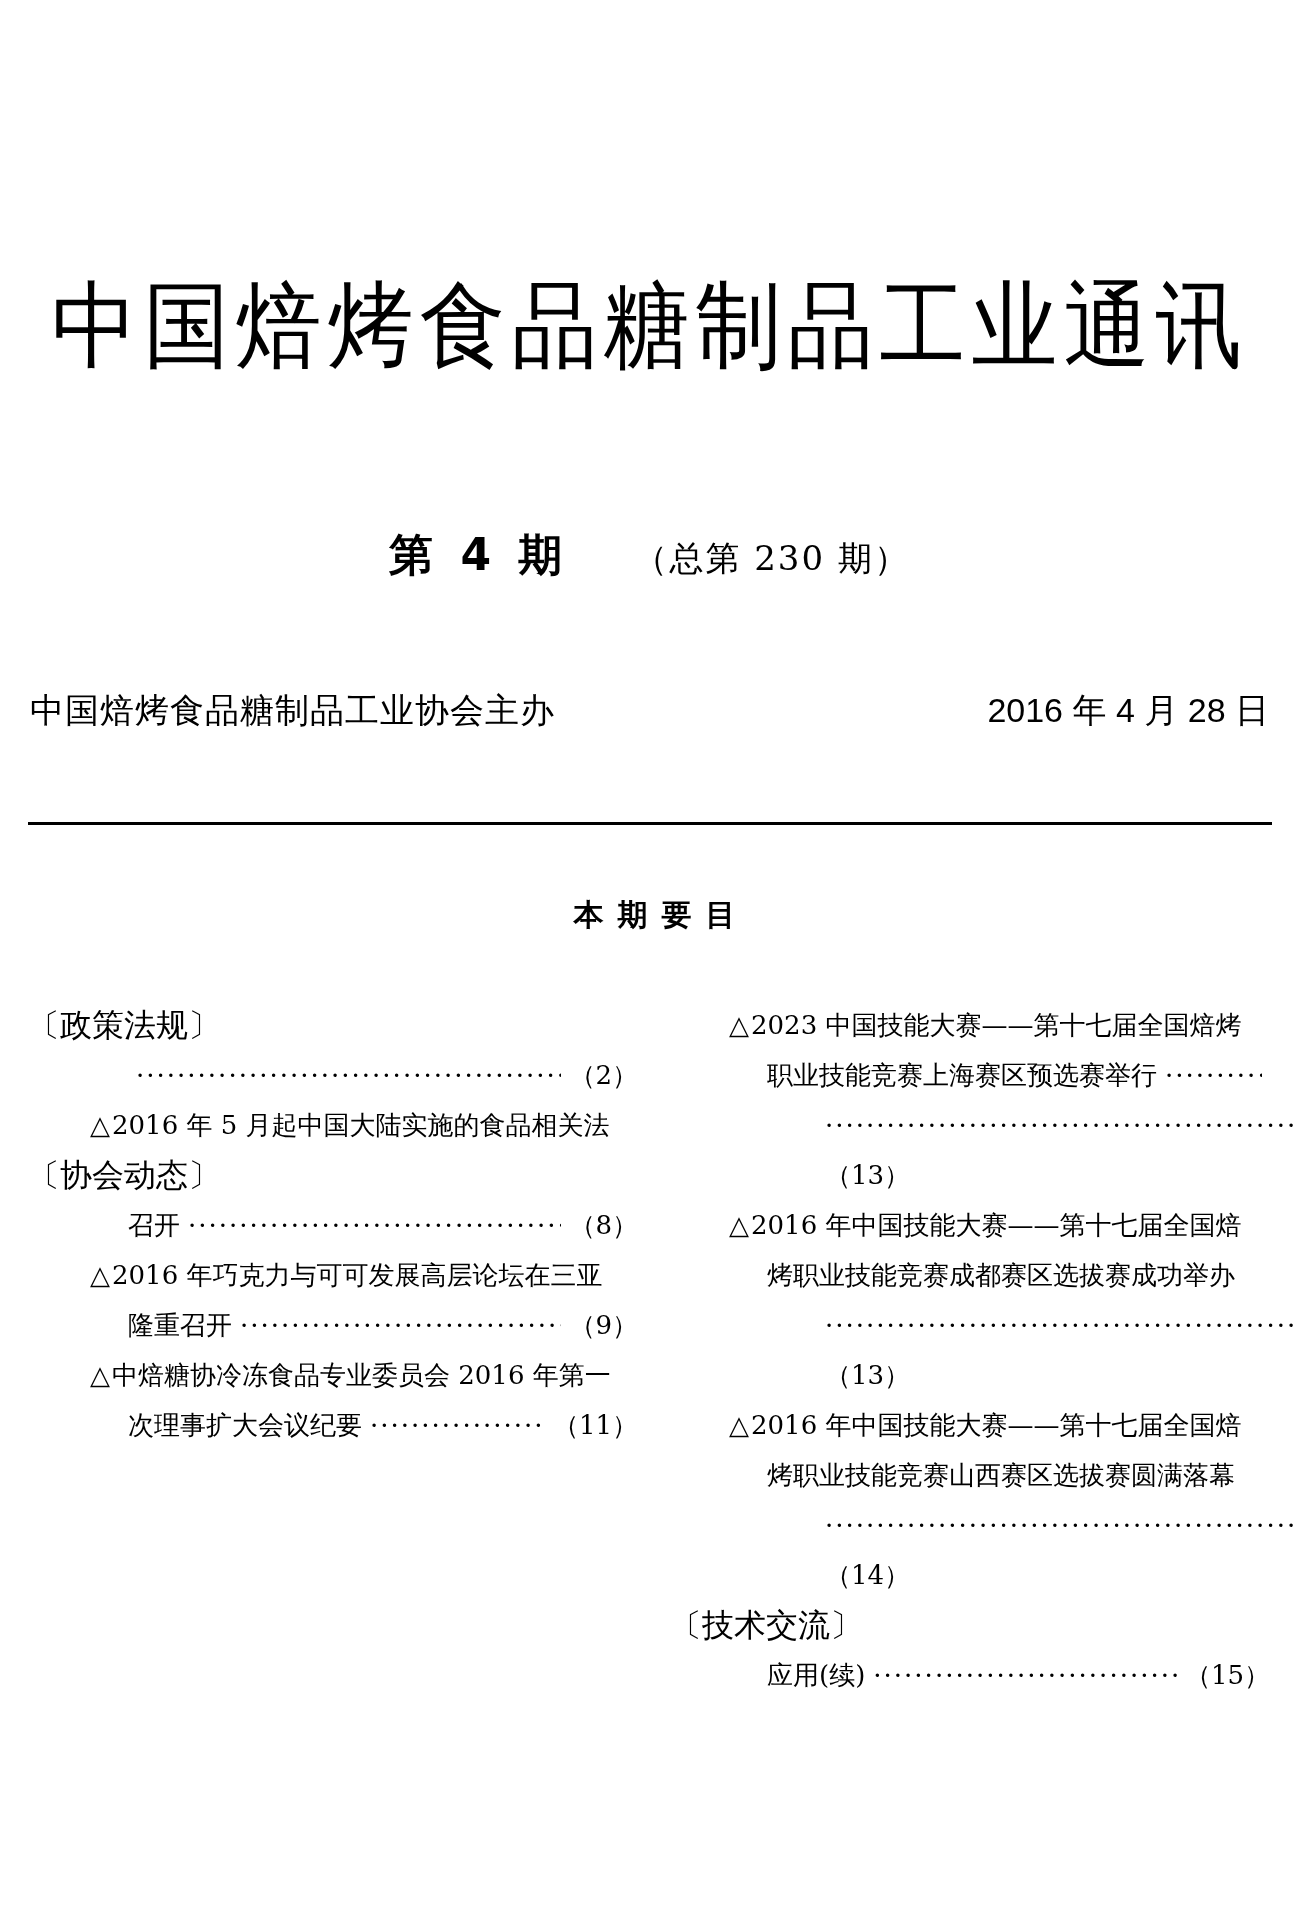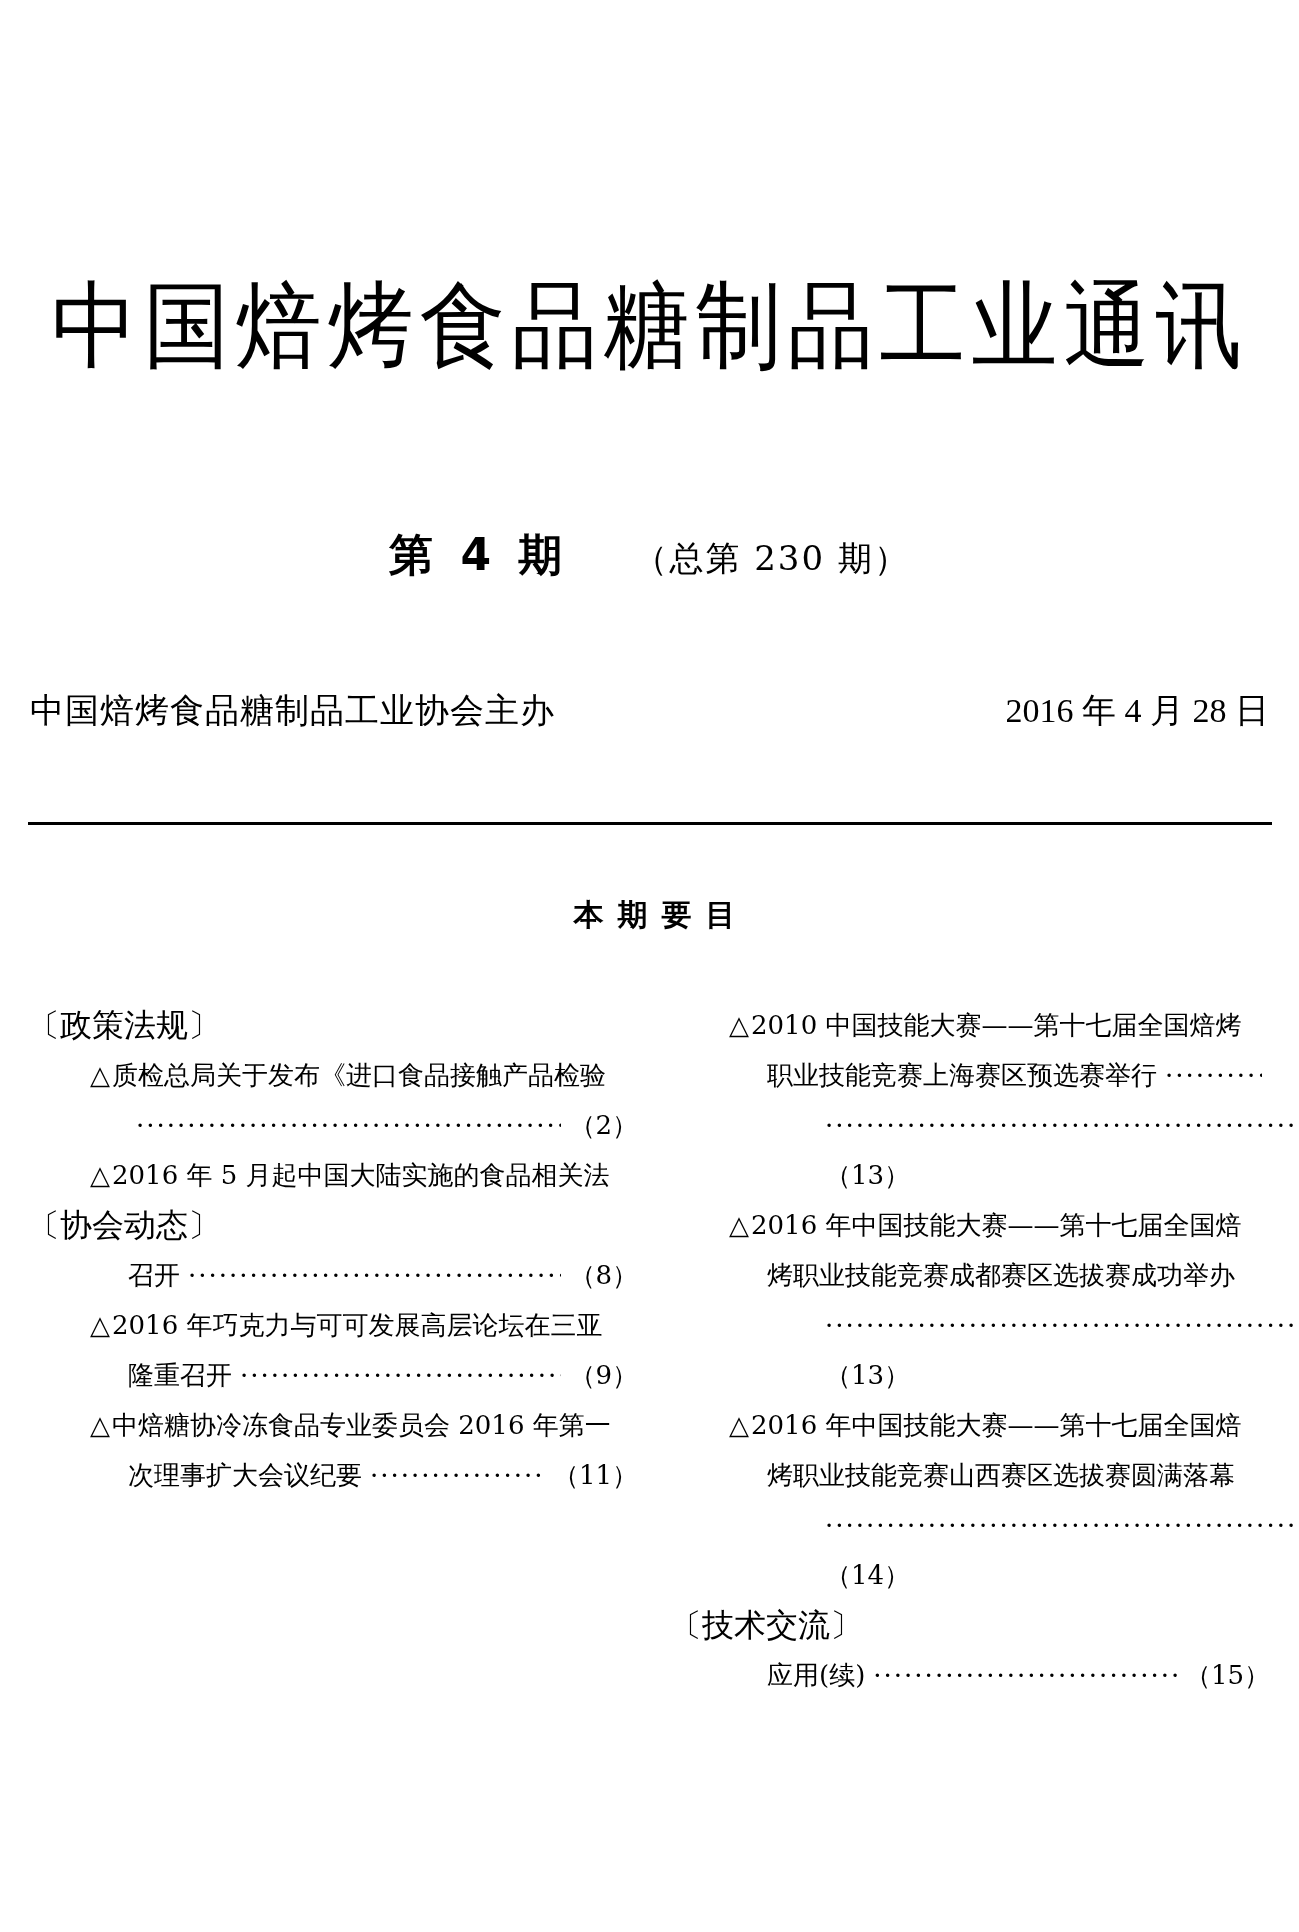--- a/index.html
+++ b/index.html
@@ -17,21 +17,21 @@
     line-height: 70px;
   }
   .issue .num { font-family: "DejaVu Sans", sans-serif; font-weight: bold; font-size: 44px; letter-spacing: 6px; }
   .issue .total { font-family: "DejaVu Serif", serif; font-size: 34px; margin-left: 60px; letter-spacing: 2px; }
   .sponsor {
     position: absolute; left: 30px; top: 688px;
     font-family: "DejaVu Sans", sans-serif; font-size: 34px; letter-spacing: 1px;
   }
   .date {
     position: absolute; right: 30px; top: 688px;
-    font-family: Liberation Serif, serif; font-size: 34px; text-align: right;
+    font-family: Liberation Sans, sans-serif; font-size: 34px; text-align: right;
   }
   .rule {
     position: absolute; left: 28px; top: 822px; width: 1244px; height: 3px; background: #000;
   }
   .toc-title {
     position: absolute; left: 12px; top: 895px; width: 1299px; text-align: center;
     font-family: "DejaVu Sans", sans-serif; font-weight: bold; font-size: 30px; letter-spacing: 14px;
   }
   .col { position: absolute; top: 1000px; }
   .col-left { left: 28px; width: 610px; }
@@ -68,21 +68,20 @@
 <div class="sponsor">中国焙烤食品糖制品工业协会主办</div>
 <div class="date">2016 年 4 月 28 日</div>
 
 <div class="rule"></div>
 
 <div class="toc-title">本期要目</div>
 
 <div class="col col-left">
   <div class="sec">〔政策法规〕</div>
   <div class="item">
-    <div class="line1"><span class="tri">△</span><span>质检总局关于发布《进口食品接触产品检验</span></div>
     <div class="line2">
         <span class="dots"></span>
         <span class="page">（2）</span>
       </div>
   </div>
   <div class="item">
     <div class="line1"><span class="tri">△</span><span>2016 年 5 月起中国大陆实施的食品相关法</span></div>
   </div>
 
   <div class="sec">〔协会动态〕</div>
@@ -106,21 +105,21 @@
     <div class="line2">
         <span>次理事扩大会议纪要</span>
         <span class="dots"></span>
         <span class="page">（11）</span>
       </div>
   </div>
 </div>
 
 <div class="col col-right">
   <div class="item">
-    <div class="line1"><span class="tri">△</span><span>2010 中国技能大赛——第十七届全国焙烤</span></div>
+    <div class="line1"><span class="tri">△</span><span>2023 中国技能大赛——第十七届全国焙烤</span></div>
     <div class="line2">
         <span>职业技能竞赛上海赛区预选赛举行</span>
         <span class="dots"></span>
       </div>
     <div class="line3">
         <span class="dots"></span>
         <span class="page">（13）</span>
       </div>
   </div>
   <div class="item">

